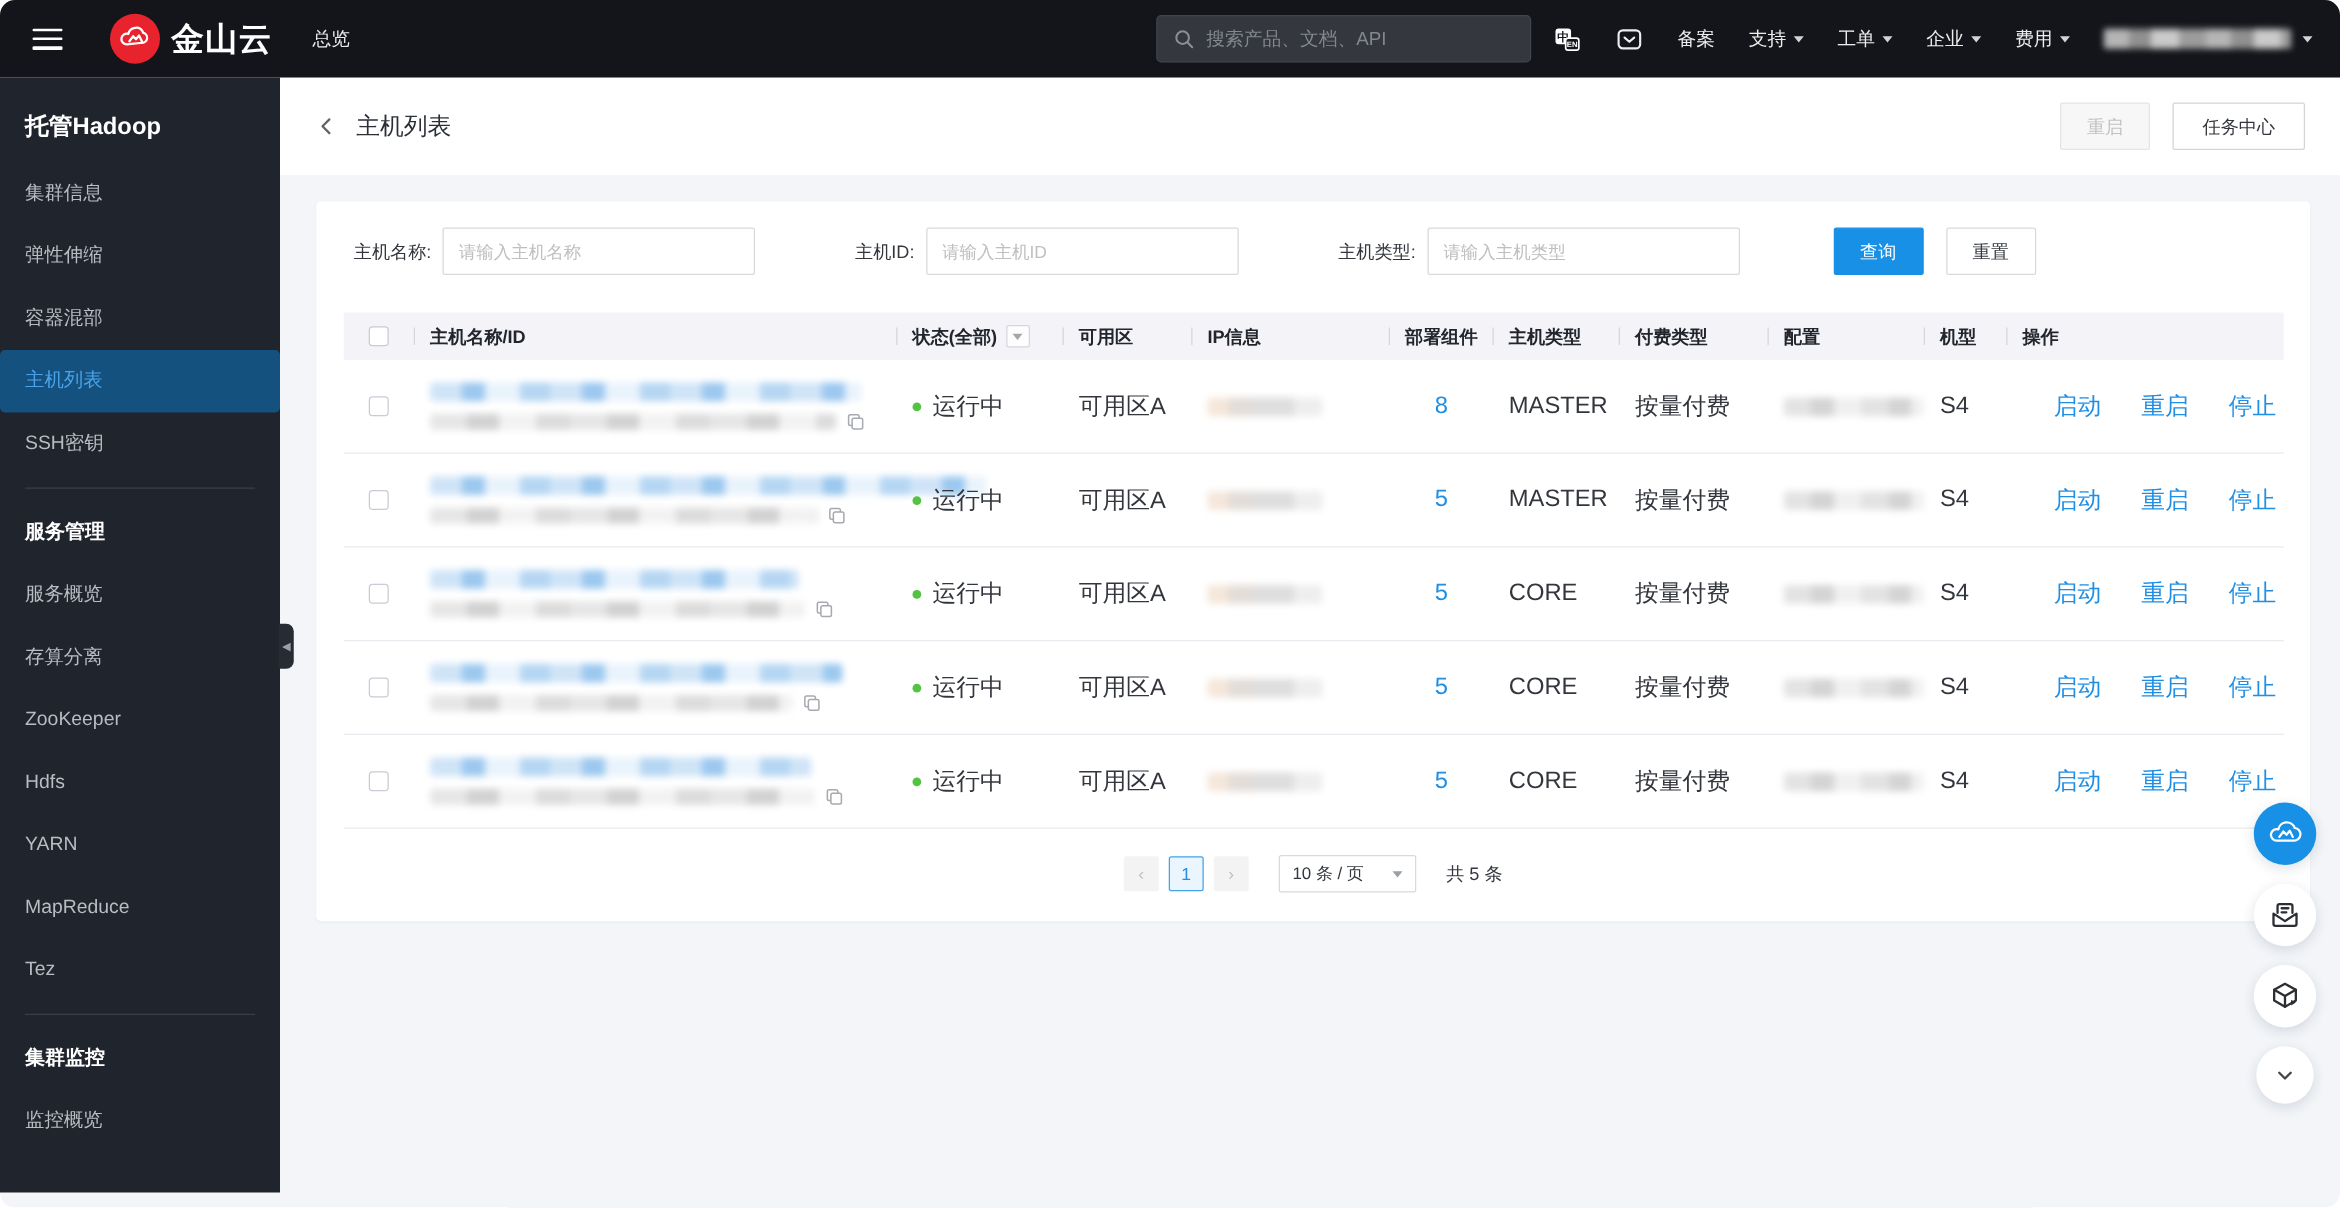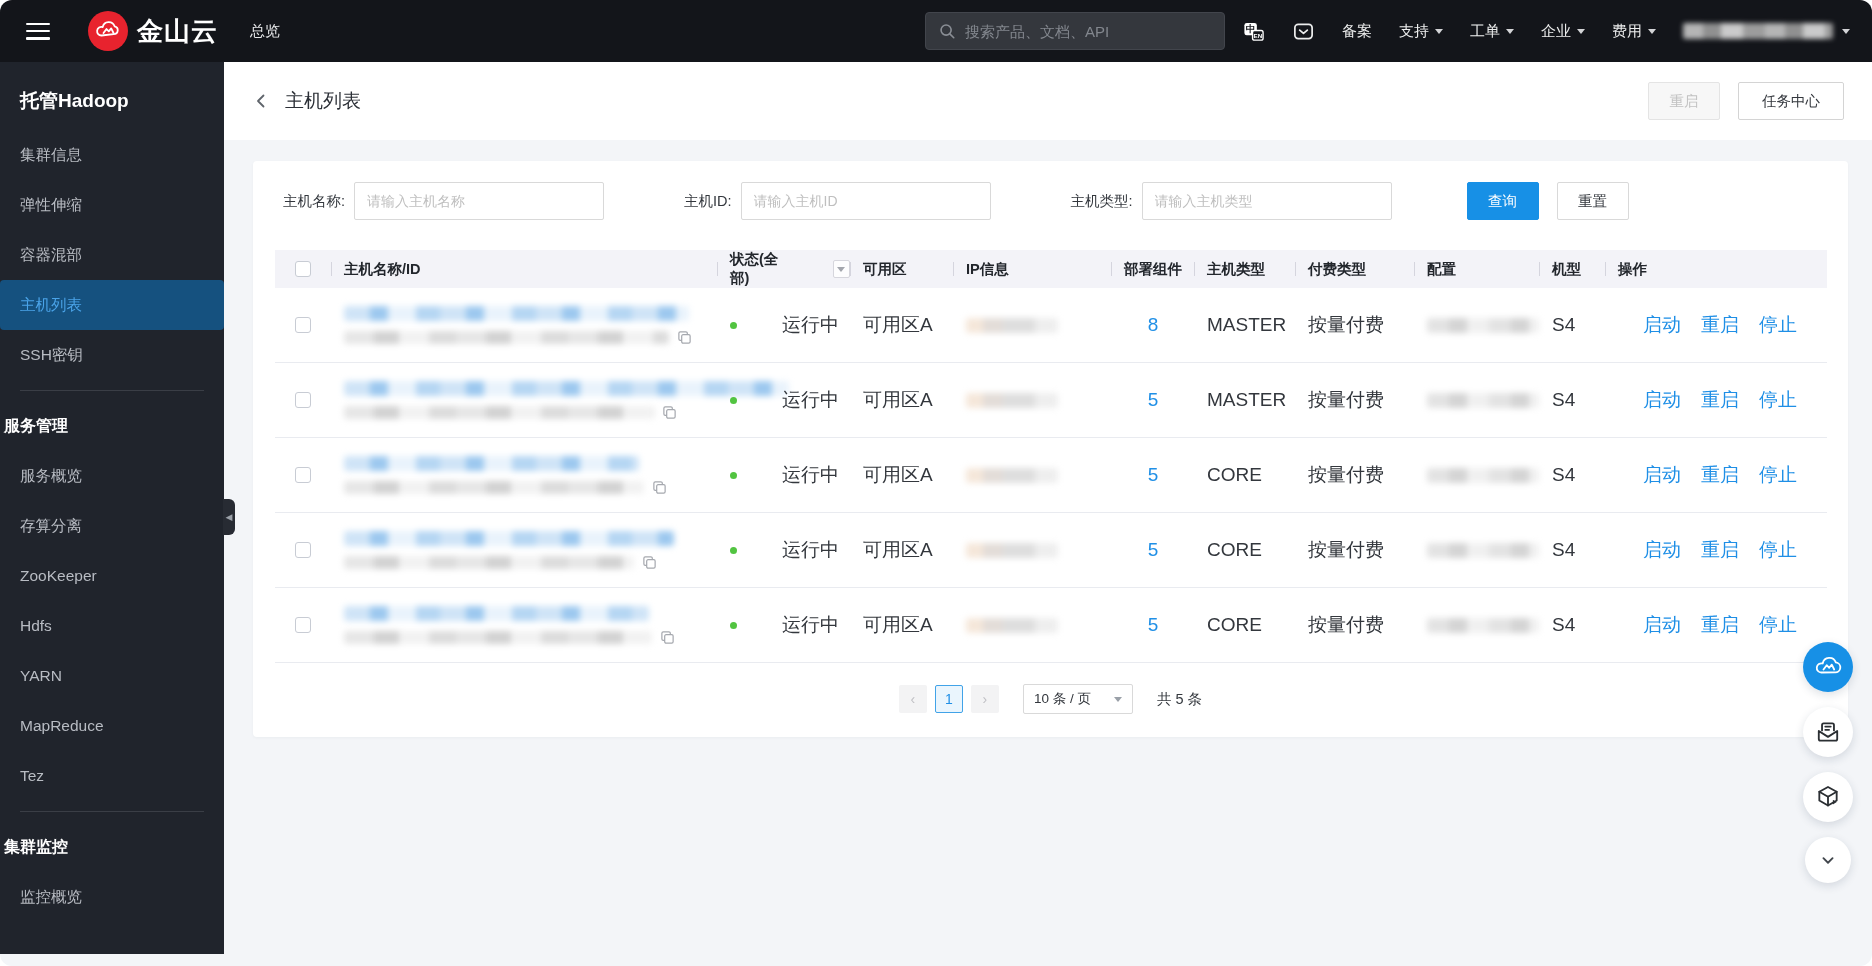--- a/index.html
+++ b/index.html
@@ -23,21 +23,21 @@
   .caret-down { width:0; height:0; border-left:4.5px solid transparent; border-right:4.5px solid transparent; border-top:5.5px solid #d3d4d7; }
   .account { display:flex; align-items:center; gap:9px; cursor:pointer; }
   .b-account { width:150px; height:16px; border-radius:2px; opacity:.92; filter:blur(2.5px);
     background:repeating-linear-gradient(90deg,#c3c3c3 0 20px,#9b9b9b 20px 38px,#dadada 38px 60px,#a8a8a8 60px 82px); }
 
   
   .sidebar { position:absolute; top:62px; left:0; bottom:12px; width:224px; background:#20242c; z-index:20; }
   .side-title { color:#fff; font-size:19px; font-weight:bold; padding:26px 20px 16px 20px; }
   .side-item { height:50px; line-height:50px; padding-left:20px; color:#b8bcc3; font-size:15.5px; cursor:pointer; }
   .side-item.active { background:#15517f; color:#4aa3e8; border-radius:4px; }
-  .side-header { height:50px; line-height:50px; padding-left:4px; color:#fff; font-size:16px; font-weight:bold; }
+  .side-header { height:50px; line-height:50px; padding-left:20px; color:#fff; font-size:16px; font-weight:bold; }
   .side-divider { height:1px; background:#3a3e46; margin:10px 20px; }
   .collapse-tab { position:absolute; top:437px; right:-11px; width:12px; height:36px; background:#272b33; border-radius:0 6px 6px 0; display:flex; align-items:center; justify-content:center; cursor:pointer; color:#9aa0a8; font-size:9px; }
 
   
   .main { position:absolute; left:224px; top:62px; right:0; bottom:0; }
   .page-header { height:78px; background:#fff; display:flex; align-items:center; padding:0 28px; }
   .back-btn { display:flex; align-items:center; cursor:pointer; }
   .page-title { font-size:19px; color:#2b2f36; margin-left:15px; }
   .header-actions { margin-left:auto; display:flex; gap:18px; }
   .btn { height:38px; border-radius:2px; font-size:14.5px; display:flex; align-items:center; justify-content:center; cursor:pointer; font-family:inherit; }
@@ -56,21 +56,21 @@
   .btn-reset { width:72px; background:#fff; border:1px solid #d9d9d9; color:#33373d; margin-left:18px; }
 
   
   .table { margin:30px 21px 0 22px; }
   .t-head { display:flex; align-items:center; height:38px; background:#f3f3f8; font-weight:bold; color:#22262c; font-size:14.5px; }
   .t-row { display:flex; align-items:center; height:75px; border-bottom:1px solid #e9ebf0; font-size:19px; color:#33373d; }
   .cell { position:relative; padding-left:13px; display:flex; align-items:center; }
   .t-head .cell:not(.col-cb)::before { content:""; position:absolute; left:0; top:50%; transform:translateY(-50%); width:1px; height:14px; background:#d5d5de; }
   .col-cb { width:56px; padding-left:20px; }
   .col-name { width:386px; }
-  .col-status { width:133px;gap:36px; }
+  .col-status { width:133px; }
   .col-zone { width:103px; }
   .col-ip { width:158px; }
   .col-deploy { width:83px; }
   .col-type { width:101px; }
   .col-pay { width:119px; }
   .col-config { width:125px; }
   .col-machine { width:66px; }
   .col-actions { flex:1; padding-left:38px; }
   .checkbox { width:16px; height:16px; border:1px solid #c8ccd4; border-radius:3px; background:#fff; cursor:pointer; flex:0 0 auto; }
   .filter-chip { width:19px; height:18px; margin-left:7px; border:1px solid #d6d6dd; border-radius:2px; background:#fdfdfe; display:flex; align-items:center; justify-content:center; cursor:pointer; }
@@ -79,21 +79,21 @@
   .line2wrap { display:flex; align-items:center; gap:8px; }
   .blur-line { border-radius:3px; filter:blur(3px); }
   .b-blue { height:15px; background:repeating-linear-gradient(90deg,#cfe4f7 0 26px,#9cc8ef 26px 44px,#e9f3fc 44px 72px,#b5d6f3 72px 96px); }
   .b-gray { height:13px; background:repeating-linear-gradient(90deg,#e6e6e6 0 30px,#d2d2d2 30px 55px,#f2f2f2 55px 85px,#dcdcdc 85px 112px); }
   .b-ip { width:92px; height:15px; background:linear-gradient(90deg,#f5e7da 0 18%,#e3ddd8 18% 40%,#dedede 40% 75%,#eeeeee 75%); }
   .b-config { width:112px; height:15px; background:repeating-linear-gradient(90deg,#e3e3e3 0 22px,#d4d4d4 22px 40px,#f0f0f0 40px 62px); }
   .copy-ic { cursor:pointer; flex:0 0 auto; display:flex; }
   .dot { width:7px; height:7px; border-radius:50%; background:#52c441; margin-right:9px; flex:0 0 auto; }
   .link { color:#1f8fe6; cursor:pointer; text-decoration:none; }
   .deploy-val { width:58px; text-align:center; display:inline-block; }
-  .actions { display:flex; gap:20px; }
+  .actions { display:flex; gap:32px; }
 
   
   .pagination { display:flex; align-items:center; justify-content:center; margin-top:21px; }
   .pg-btn { width:28px; height:28px; border-radius:2px; background:#f3f3f4; display:flex; align-items:center; justify-content:center; color:#c0c0c4; font-size:14px; cursor:default; }
   .pg-cur { width:28px; height:28px; border-radius:2px; background:#eaf5fd; border:1px solid #41a3e8; color:#1f8fe6; display:flex; align-items:center; justify-content:center; font-size:14px; margin:0 8px; cursor:pointer; }
   .pg-size { height:30px; min-width:110px; border:1px solid #d9d9d9; border-radius:2px; display:flex; align-items:center; justify-content:space-between; padding:0 10px; margin-left:24px; font-size:13.5px; color:#33373d; cursor:pointer; gap:10px; }
   .pg-size i { width:0; height:0; border-left:4.5px solid transparent; border-right:4.5px solid transparent; border-top:5.5px solid #9aa0a8; }
   .pg-total { margin-left:24px; font-size:14.5px; color:#33373d; }
 
   

